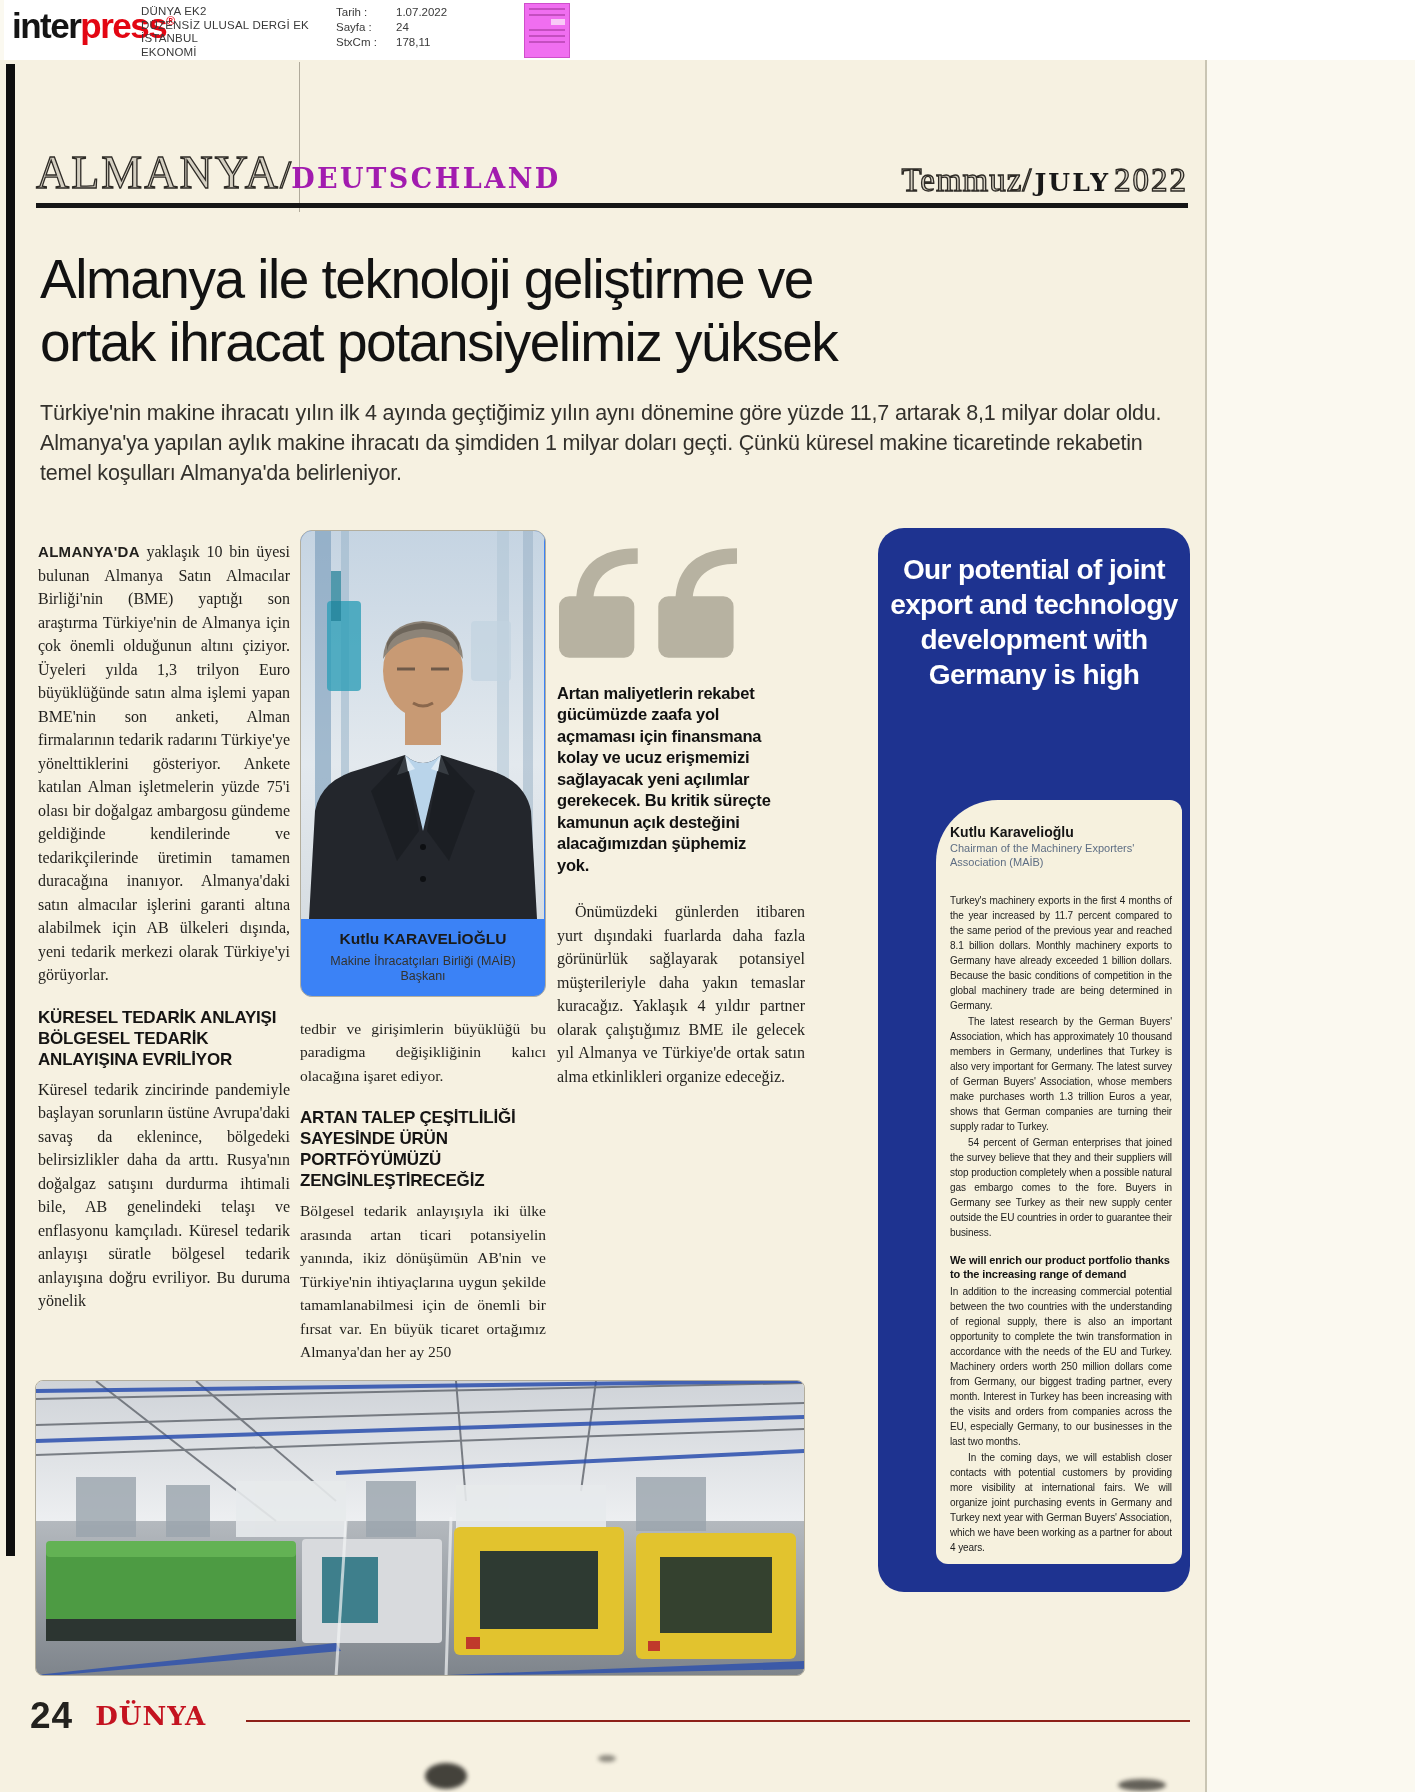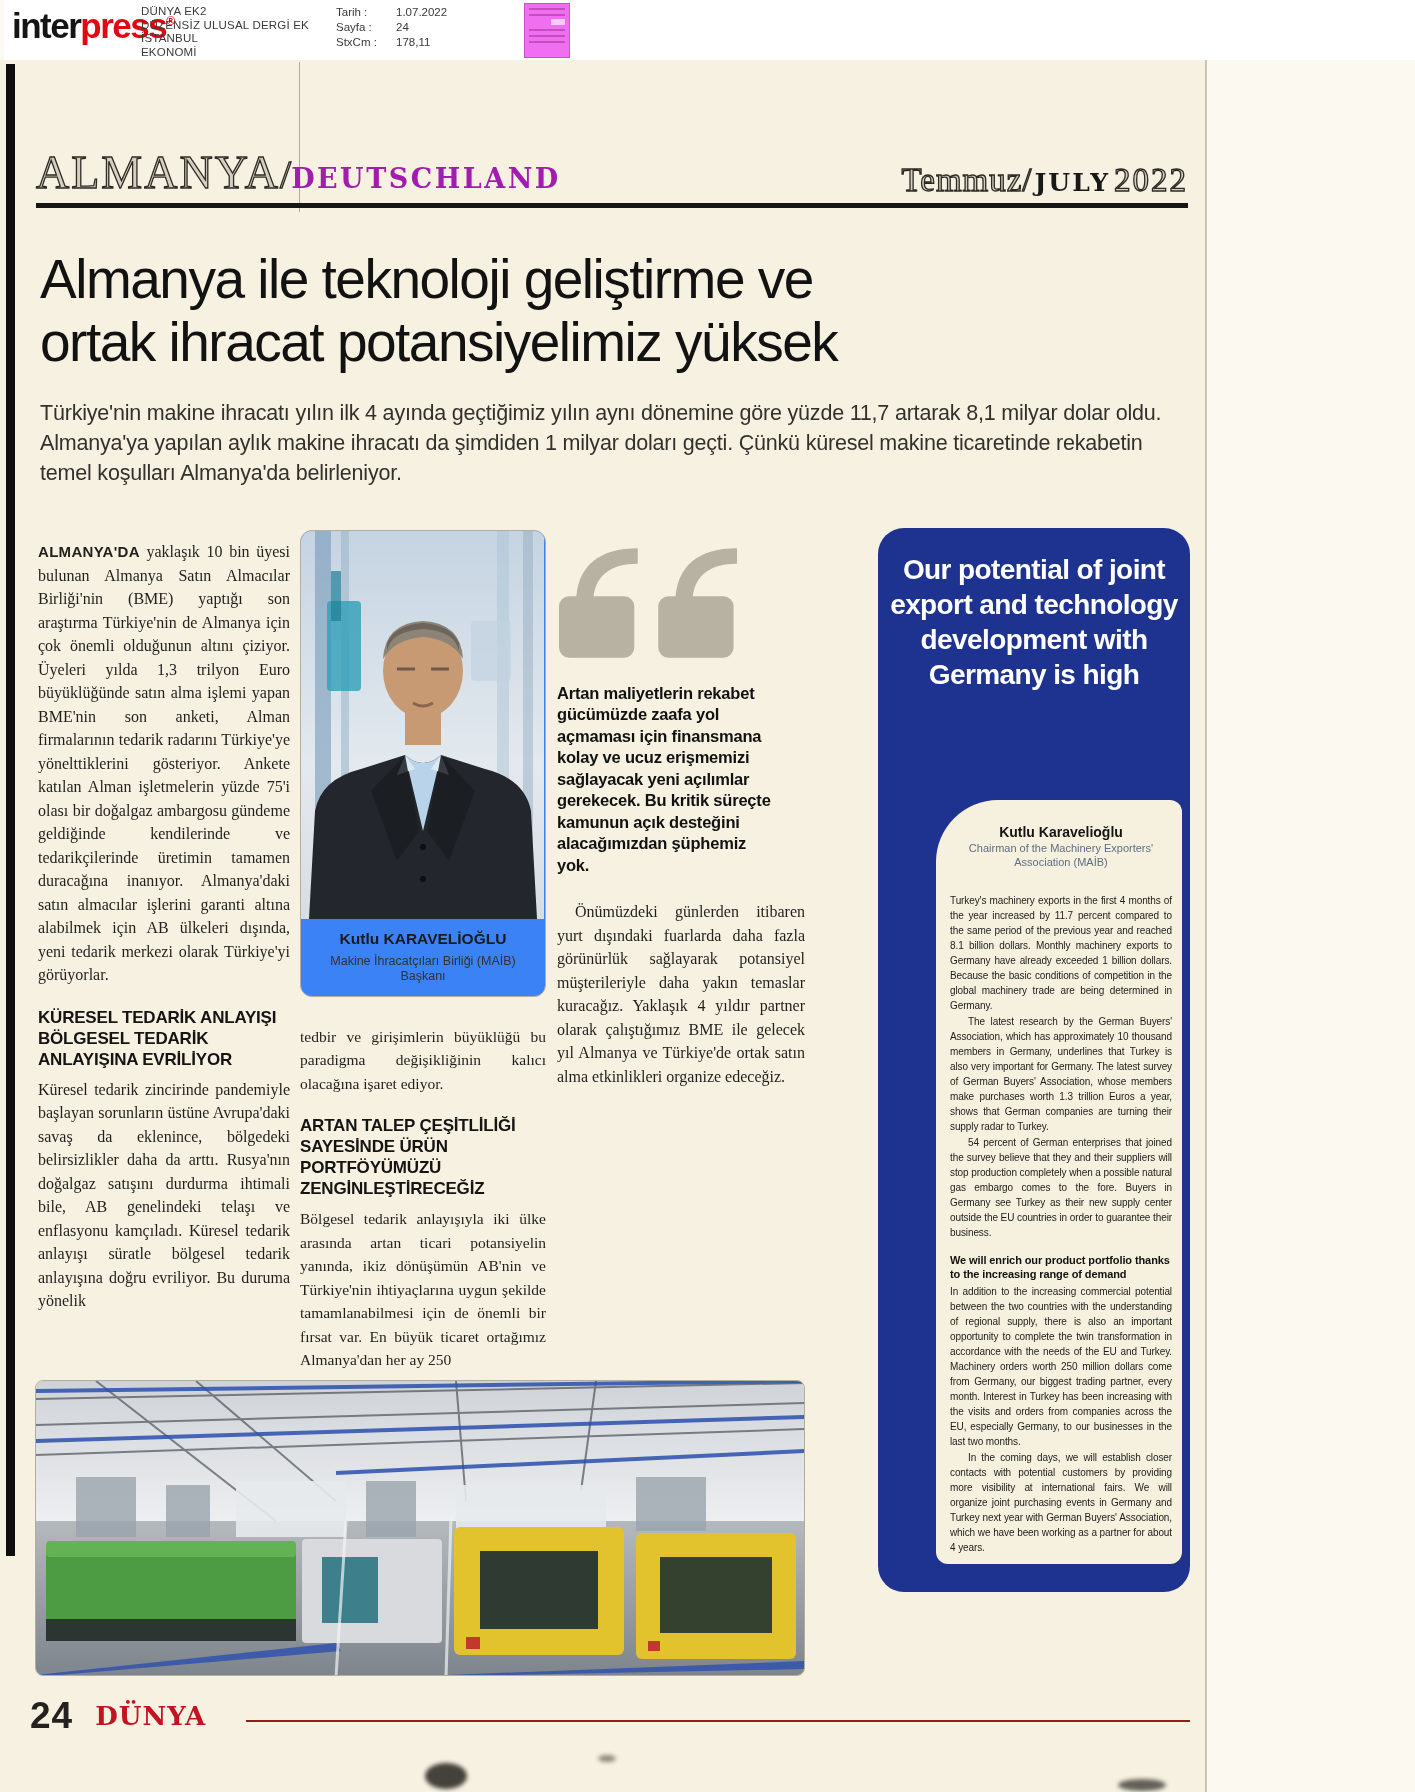--- a/index.html
+++ b/index.html
@@ -58,33 +58,33 @@
   .subhead { font-family:"Liberation Sans", sans-serif; font-weight:800; font-size:17px; line-height:21px;
     text-align:left; letter-spacing:-0.2px; color:#151413; margin:20px 0 8px; }
   .col p + p { margin-top:13px; }
   .indent { text-indent:18px; }
   
   .portrait-card { width:246px; border:1.5px solid #b3ae9d; border-radius:12px; overflow:hidden; background:#3b82f6; }
   .portrait-card svg { display:block; }
   .caption { padding:8px 6px 12px; text-align:center; font-family:"Liberation Sans", sans-serif; }
   .cap-name { font-size:15.5px; font-weight:800; color:#1a1a1a; }
   .cap-title { font-size:12.5px; line-height:15px; color:#33322e; margin-top:3px; }
-  .col2-text { margin-top:28px; }
+  .col2-text { margin-top:20px; }
   
   .quote-icon { margin:8px 0 18px 2px; }
   .quote-text { font-family:"Liberation Sans", sans-serif; font-weight:700; font-size:16.5px; line-height:21.5px;
     width:218px; text-align:left; color:#111; letter-spacing:-0.2px; margin-bottom:24px; }
   
   .sidebar { position:absolute; left:878px; top:528px; width:312px; height:1064px;
     background:#1e3390; border-radius:26px; overflow:hidden; }
   .sb-title { margin:24px 10px 0; text-align:center; color:#ffffff; font-size:28px; line-height:35px;
     font-weight:600; letter-spacing:-0.6px; }
   .sb-panel { position:absolute; left:58px; right:8px; top:272px; bottom:28px; background:#f6f1de;
     border-radius:62px 12px 12px 12px; padding:14px 10px 16px 14px; overflow:hidden; }
-  .sb-author { text-align:center; margin-top:10px; }
+  .sb-author { text-align:left; margin-top:10px; }
   .sb-author-name { font-size:14px; font-weight:800; color:#141414; }
   .sb-author-title { font-size:11px; line-height:13.5px; color:#5e6e84; margin-top:2px; }
   .sb-body { margin-top:24px; font-size:10px; line-height:15px; letter-spacing:-0.1px;
     color:#1b1b1b; text-align:justify; }
   .sb-body p + p { margin-top:1px; }
   .sb-sub { font-weight:800; font-size:11px; line-height:14px; text-align:left; margin:13px 0 3px; color:#111; }
   
   .factory { position:absolute; left:35px; top:1380px; width:770px; height:296px;
     border:1px solid #b2ad9c; border-radius:8px; overflow:hidden; }
   .factory svg { display:block; }

